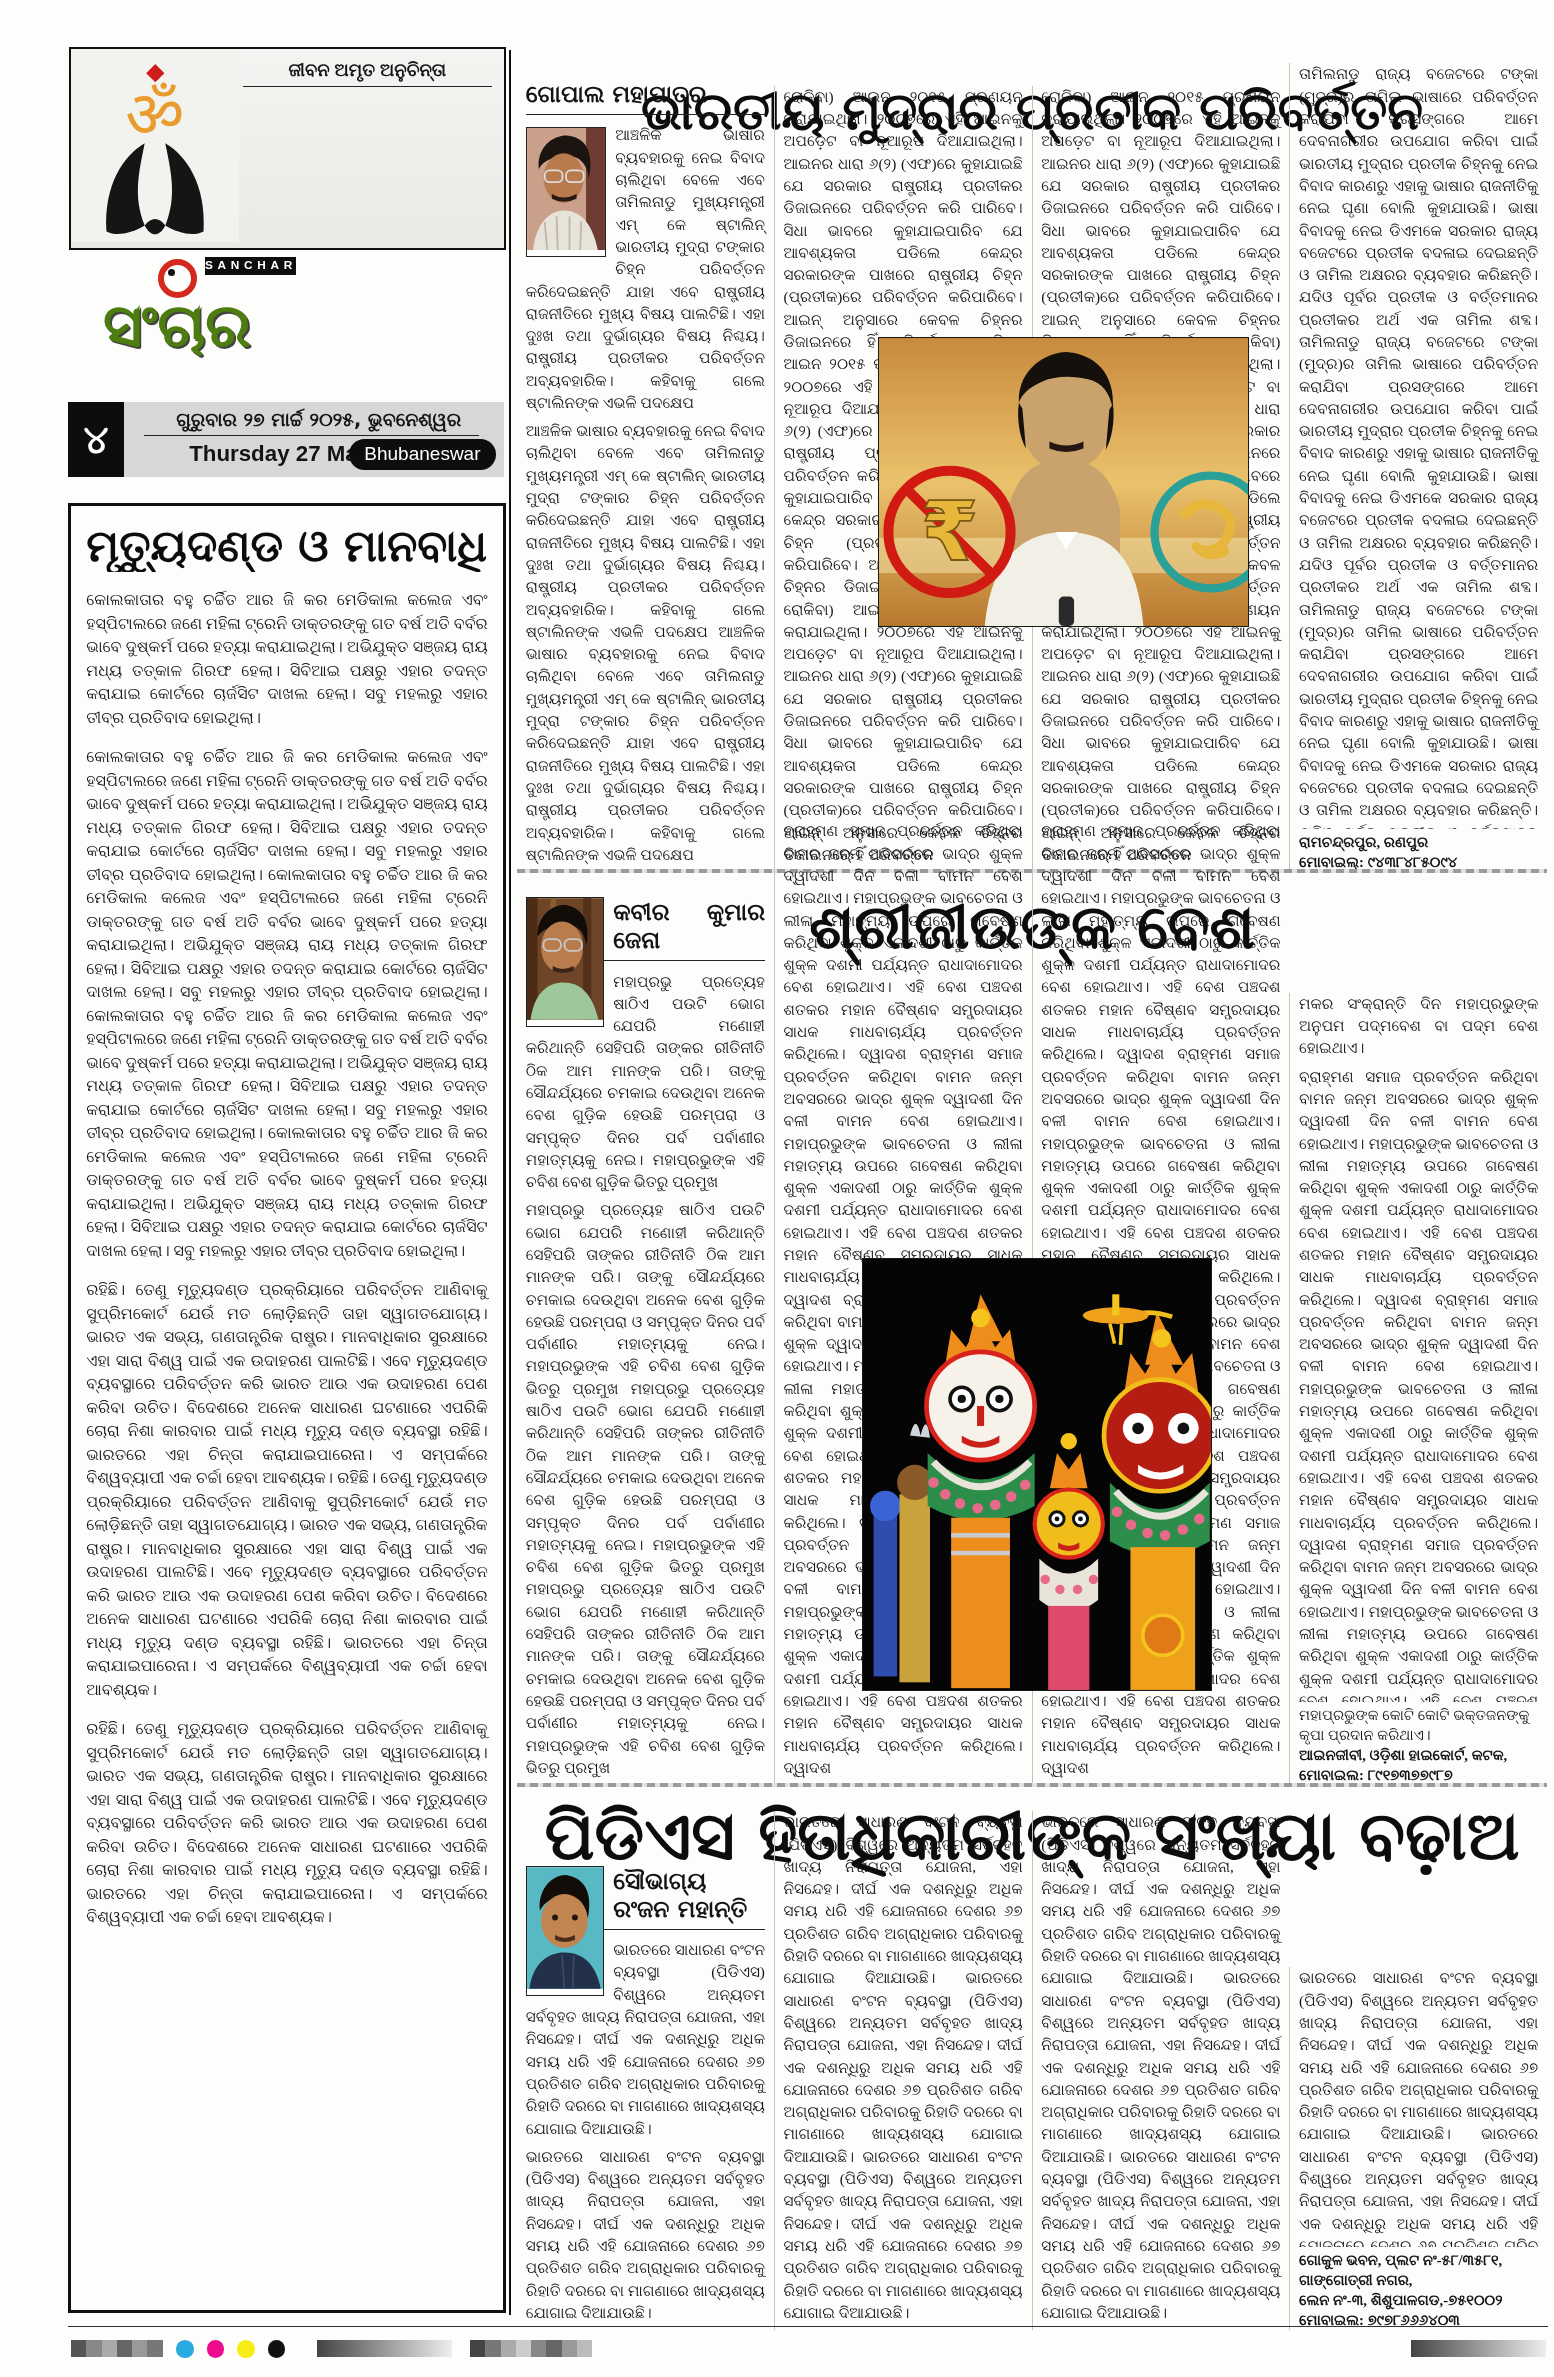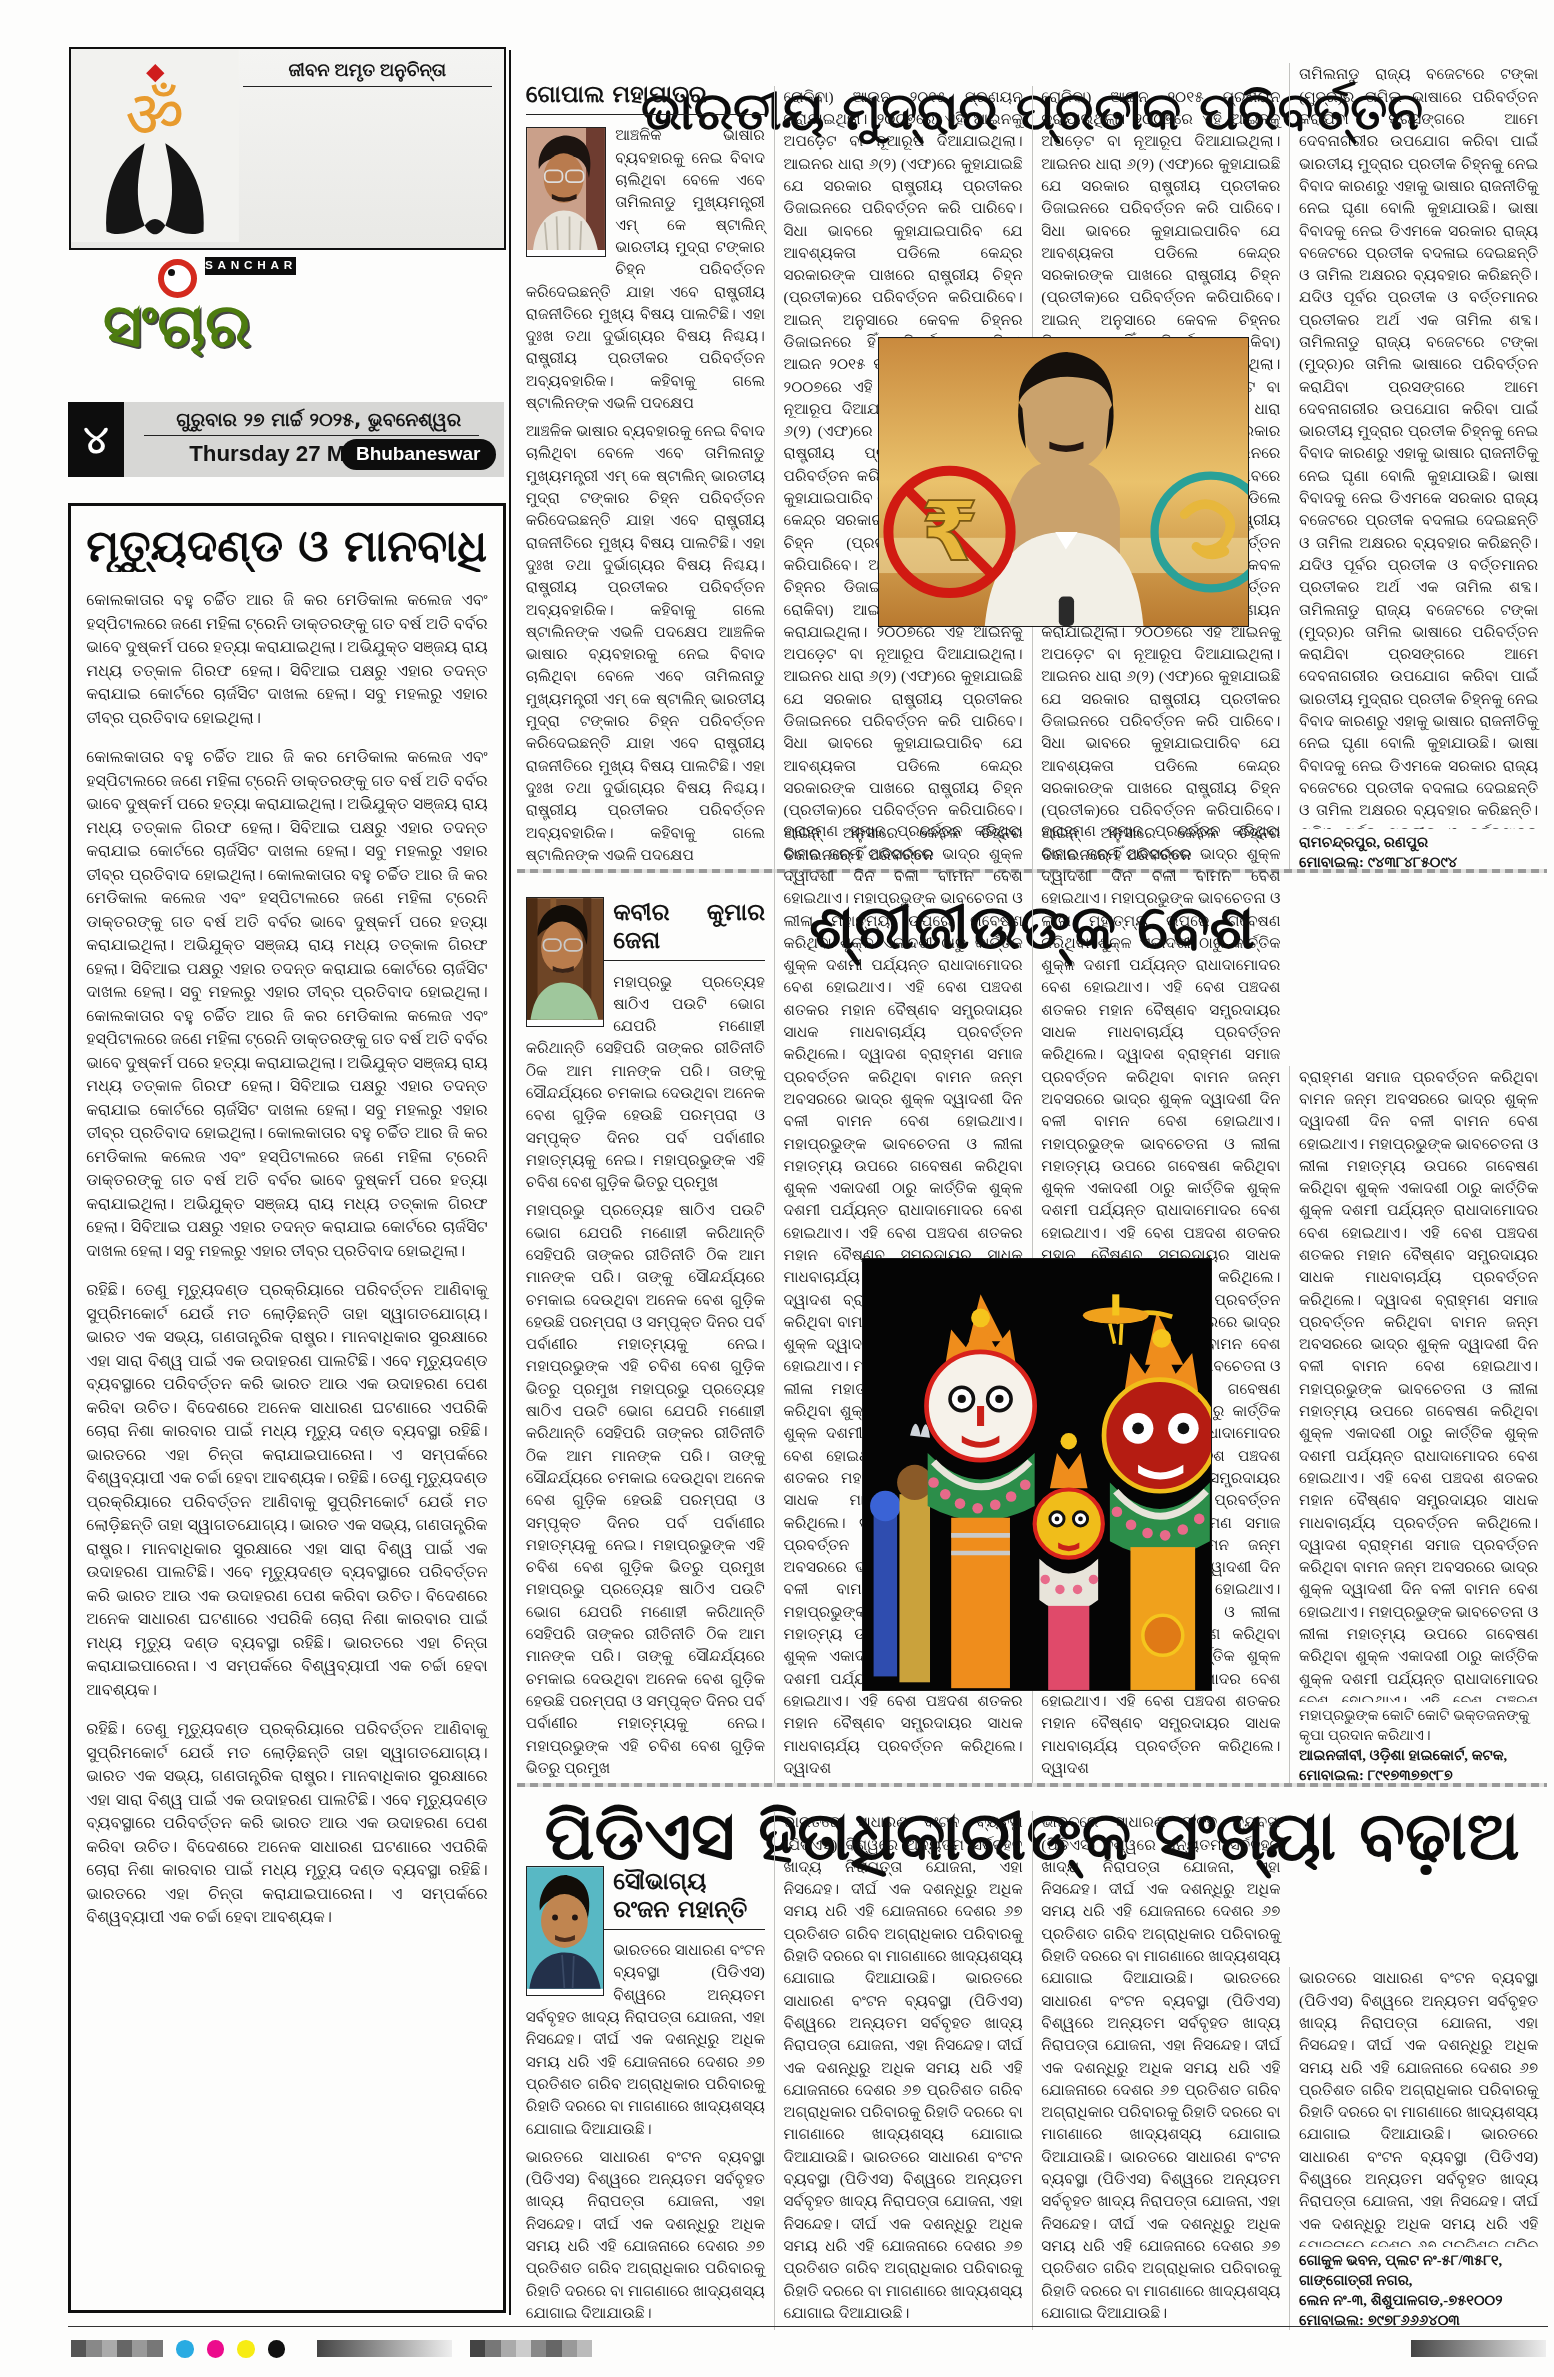--- a/index.html
+++ b/index.html
@@ -26,21 +26,21 @@
                 background:#111;border-radius:50%;}
   #date-bar{left:68px;top:402px;width:436px;height:75px;display:flex;}
   #page-number-box{width:56px;height:75px;background:#0d0d0d;color:#fff;flex:0 0 auto;
                    font-family:"DejaVu Sans",sans-serif;font-size:39px;font-weight:bold;
                    display:flex;align-items:center;justify-content:center;}
   #date-gray{flex:1;background:#d7d7d5;padding:5.9px 10.6px 4.7px 20px;position:relative;text-align:center;}
   #date-odia{font-family:"DejaVu Sans",sans-serif;font-weight:bold;font-size:19px;line-height:23.5px;}
   #date-rule{height:1.2px;background:#222;margin:3.5px 0 4.7px 0;width:96%;}
   #date-english{font-family:"Liberation Sans",sans-serif;font-weight:bold;font-size:22.3px;display:inline-block;}
   #city-badge{position:absolute;right:8.2px;bottom:7px;background:#0d0d0d;color:#fff;
-              font-family:"Liberation Sans",sans-serif;font-weight:bold;font-size:19px;
+              font-family:"Liberation Sans",sans-serif;font-weight:normal;font-size:19px;
               padding:4.7px 15.3px;border-radius:17.6px;}
   
   .vrule{width:1.8px;background:#111;}
   .gray-divider{height:3.5px;background:repeating-linear-gradient(90deg,#9a9a9a 0 8.2px,#e2e2e0 8.2px 13px);}
   .hairline{height:1.2px;background:#333;}
   
   .headline{font-family:"DejaVu Sans",sans-serif;font-weight:800;color:#0c0c0c;text-align:center;
             white-space:nowrap;overflow:hidden;}
   .author-name{font-family:"DejaVu Sans",sans-serif;font-weight:bold;font-size:23.5px;line-height:28px;}
   .author-rule{height:1.2px;background:#222;margin:5.9px 0 9.4px 0;}
@@ -196,20 +196,21 @@
       <p>ମହାପ୍ରଭୁ ପ୍ରତ୍ୟେହ ଷାଠିଏ ପଉଟି ଭୋଗ ଯେପରି ମଣୋହୀ କରିଥାନ୍ତି ସେହିପରି ତାଙ୍କର ରୀତିନୀତି ଠିକ ଆମ ମାନଙ୍କ ପରି। ତାଙ୍କୁ ସୌନ୍ଦର୍ଯ୍ୟରେ ଚମକାଇ ଦେଉଥିବା ଅନେକ ବେଶ ଗୁଡ଼ିକ ହେଉଛି ପରମ୍ପରା ଓ ସମ୍ପୃକ୍ତ ଦିନର ପର୍ବ ପର୍ବାଣୀର ମହାତ୍ମ୍ୟକୁ ନେଇ। ମହାପ୍ରଭୁଙ୍କ ଏହି ଚବିଶ ବେଶ ଗୁଡ଼ିକ ଭିତରୁ ପ୍ରମୁଖ</p>
       <p>ମହାପ୍ରଭୁ ପ୍ରତ୍ୟେହ ଷାଠିଏ ପଉଟି ଭୋଗ ଯେପରି ମଣୋହୀ କରିଥାନ୍ତି ସେହିପରି ତାଙ୍କର ରୀତିନୀତି ଠିକ ଆମ ମାନଙ୍କ ପରି। ତାଙ୍କୁ ସୌନ୍ଦର୍ଯ୍ୟରେ ଚମକାଇ ଦେଉଥିବା ଅନେକ ବେଶ ଗୁଡ଼ିକ ହେଉଛି ପରମ୍ପରା ଓ ସମ୍ପୃକ୍ତ ଦିନର ପର୍ବ ପର୍ବାଣୀର ମହାତ୍ମ୍ୟକୁ ନେଇ। ମହାପ୍ରଭୁଙ୍କ ଏହି ଚବିଶ ବେଶ ଗୁଡ଼ିକ ଭିତରୁ ପ୍ରମୁଖ ମହାପ୍ରଭୁ ପ୍ରତ୍ୟେହ ଷାଠିଏ ପଉଟି ଭୋଗ ଯେପରି ମଣୋହୀ କରିଥାନ୍ତି ସେହିପରି ତାଙ୍କର ରୀତିନୀତି ଠିକ ଆମ ମାନଙ୍କ ପରି। ତାଙ୍କୁ ସୌନ୍ଦର୍ଯ୍ୟରେ ଚମକାଇ ଦେଉଥିବା ଅନେକ ବେଶ ଗୁଡ଼ିକ ହେଉଛି ପରମ୍ପରା ଓ ସମ୍ପୃକ୍ତ ଦିନର ପର୍ବ ପର୍ବାଣୀର ମହାତ୍ମ୍ୟକୁ ନେଇ। ମହାପ୍ରଭୁଙ୍କ ଏହି ଚବିଶ ବେଶ ଗୁଡ଼ିକ ଭିତରୁ ପ୍ରମୁଖ ମହାପ୍ରଭୁ ପ୍ରତ୍ୟେହ ଷାଠିଏ ପଉଟି ଭୋଗ ଯେପରି ମଣୋହୀ କରିଥାନ୍ତି ସେହିପରି ତାଙ୍କର ରୀତିନୀତି ଠିକ ଆମ ମାନଙ୍କ ପରି। ତାଙ୍କୁ ସୌନ୍ଦର୍ଯ୍ୟରେ ଚମକାଇ ଦେଉଥିବା ଅନେକ ବେଶ ଗୁଡ଼ିକ ହେଉଛି ପରମ୍ପରା ଓ ସମ୍ପୃକ୍ତ ଦିନର ପର୍ବ ପର୍ବାଣୀର ମହାତ୍ମ୍ୟକୁ ନେଇ। ମହାପ୍ରଭୁଙ୍କ ଏହି ଚବିଶ ବେଶ ଗୁଡ଼ିକ ଭିତରୁ ପ୍ରମୁଖ</p>
     </div>
     <div class="col">
       <p>ବ୍ରାହ୍ମଣ ସମାଜ ପ୍ରବର୍ତ୍ତନ କରିଥିବା ବାମନ ଜନ୍ମ ଅବସରରେ ଭାଦ୍ର ଶୁକ୍ଳ ଦ୍ୱାଦଶୀ ଦିନ ବଳୀ ବାମନ ବେଶ ହୋଇଥାଏ। ମହାପ୍ରଭୁଙ୍କ ଭାବଚେତନା ଓ ଲୀଳା ମହାତ୍ମ୍ୟ ଉପରେ ଗବେଷଣ କରିଥିବା ଶୁକ୍ଳ ଏକାଦଶୀ ଠାରୁ କାର୍ତ୍ତିକ ଶୁକ୍ଳ ଦଶମୀ ପର୍ଯ୍ୟନ୍ତ ରାଧାଦାମୋଦର ବେଶ ହୋଇଥାଏ। ଏହି ବେଶ ପଞ୍ଚଦଶ ଶତକର ମହାନ ବୈଷ୍ଣବ ସମ୍ପ୍ରଦାୟର ସାଧକ ମାଧବାଚାର୍ଯ୍ୟ ପ୍ରବର୍ତ୍ତନ କରିଥିଲେ। ଦ୍ୱାଦଶ ବ୍ରାହ୍ମଣ ସମାଜ ପ୍ରବର୍ତ୍ତନ କରିଥିବା ବାମନ ଜନ୍ମ ଅବସରରେ ଭାଦ୍ର ଶୁକ୍ଳ ଦ୍ୱାଦଶୀ ଦିନ ବଳୀ ବାମନ ବେଶ ହୋଇଥାଏ। ମହାପ୍ରଭୁଙ୍କ ଭାବଚେତନା ଓ ଲୀଳା ମହାତ୍ମ୍ୟ ଉପରେ ଗବେଷଣ କରିଥିବା ଶୁକ୍ଳ ଏକାଦଶୀ ଠାରୁ କାର୍ତ୍ତିକ ଶୁକ୍ଳ ଦଶମୀ ପର୍ଯ୍ୟନ୍ତ ରାଧାଦାମୋଦର ବେଶ ହୋଇଥାଏ। ଏହି ବେଶ ପଞ୍ଚଦଶ ଶତକର ମହାନ ବୈଷ୍ଣବ ସମ୍ପ୍ରଦାୟର ସାଧକ ମାଧବାଚାର୍ଯ୍ୟ ପ୍ରବର୍ତ୍ତନ କରିଥିଲେ। ଦ୍ୱାଦଶ ବ୍ରାହ୍ମଣ ସମାଜ ପ୍ରବର୍ତ୍ତନ କରିଥିବା ବାମନ ଜନ୍ମ ଅବସରରେ ଭାଦ୍ର ଶୁକ୍ଳ ଦ୍ୱାଦଶୀ ଦିନ ବଳୀ ବାମନ ବେଶ ହୋଇଥାଏ। ମହାପ୍ରଭୁଙ୍କ ଭାବଚେତନା ଓ ଲୀଳା ମହାତ୍ମ୍ୟ ଉପରେ ଗବେଷଣ କରିଥିବା ଶୁକ୍ଳ ଏକାଦଶୀ ଠାରୁ କାର୍ତ୍ତିକ ଶୁକ୍ଳ ଦଶମୀ ପର୍ଯ୍ୟନ୍ତ ରାଧାଦାମୋଦର ବେଶ ହୋଇଥାଏ। ଏହି ବେଶ ପଞ୍ଚଦଶ ଶତକର ମହାନ ବୈଷ୍ଣବ ସମ୍ପ୍ରଦାୟର ସାଧକ ମାଧବାଚାର୍ଯ୍ୟ ପ୍ରବର୍ତ୍ତନ କରିଥିଲେ। ଦ୍ୱାଦଶ ବ୍ରାହ୍ମଣ ସମାଜ ପ୍ରବର୍ତ୍ତନ କରିଥିବା ବାମନ ଜନ୍ମ ଅବସରରେ ଭାଦ୍ର ଶୁକ୍ଳ ଦ୍ୱାଦଶୀ ଦିନ ବଳୀ ବାମନ ବେଶ ହୋଇଥାଏ। ମହାପ୍ରଭୁଙ୍କ ଭାବଚେତନା ଓ ଲୀଳା ମହାତ୍ମ୍ୟ ଉପରେ ଗବେଷଣ କରିଥିବା ଶୁକ୍ଳ ଏକାଦଶୀ ଠାରୁ କାର୍ତ୍ତିକ ଶୁକ୍ଳ ଦଶମୀ ପର୍ଯ୍ୟନ୍ତ ରାଧାଦାମୋଦର ବେଶ ହୋଇଥାଏ। ଏହି ବେଶ ପଞ୍ଚଦଶ ଶତକର ମହାନ ବୈଷ୍ଣବ ସମ୍ପ୍ରଦାୟର ସାଧକ ମାଧବାଚାର୍ଯ୍ୟ ପ୍ରବର୍ତ୍ତନ କରିଥିଲେ। ଦ୍ୱାଦଶ</p>
     </div>
     <div class="col">
       <p>ବ୍ରାହ୍ମଣ ସମାଜ ପ୍ରବର୍ତ୍ତନ କରିଥିବା ବାମନ ଜନ୍ମ ଅବସରରେ ଭାଦ୍ର ଶୁକ୍ଳ ଦ୍ୱାଦଶୀ ଦିନ ବଳୀ ବାମନ ବେଶ ହୋଇଥାଏ। ମହାପ୍ରଭୁଙ୍କ ଭାବଚେତନା ଓ ଲୀଳା ମହାତ୍ମ୍ୟ ଉପରେ ଗବେଷଣ କରିଥିବା ଶୁକ୍ଳ ଏକାଦଶୀ ଠାରୁ କାର୍ତ୍ତିକ ଶୁକ୍ଳ ଦଶମୀ ପର୍ଯ୍ୟନ୍ତ ରାଧାଦାମୋଦର ବେଶ ହୋଇଥାଏ। ଏହି ବେଶ ପଞ୍ଚଦଶ ଶତକର ମହାନ ବୈଷ୍ଣବ ସମ୍ପ୍ରଦାୟର ସାଧକ ମାଧବାଚାର୍ଯ୍ୟ ପ୍ରବର୍ତ୍ତନ କରିଥିଲେ। ଦ୍ୱାଦଶ ବ୍ରାହ୍ମଣ ସମାଜ ପ୍ରବର୍ତ୍ତନ କରିଥିବା ବାମନ ଜନ୍ମ ଅବସରରେ ଭାଦ୍ର ଶୁକ୍ଳ ଦ୍ୱାଦଶୀ ଦିନ ବଳୀ ବାମନ ବେଶ ହୋଇଥାଏ। ମହାପ୍ରଭୁଙ୍କ ଭାବଚେତନା ଓ ଲୀଳା ମହାତ୍ମ୍ୟ ଉପରେ ଗବେଷଣ କରିଥିବା ଶୁକ୍ଳ ଏକାଦଶୀ ଠାରୁ କାର୍ତ୍ତିକ ଶୁକ୍ଳ ଦଶମୀ ପର୍ଯ୍ୟନ୍ତ ରାଧାଦାମୋଦର ବେଶ ହୋଇଥାଏ। ଏହି ବେଶ ପଞ୍ଚଦଶ ଶତକର ମହାନ ବୈଷ୍ଣବ ସମ୍ପ୍ରଦାୟର ସାଧକ ମାଧବାଚାର୍ଯ୍ୟ ପ୍ରବର୍ତ୍ତନ କରିଥିଲେ। ଦ୍ୱାଦଶ ବ୍ରାହ୍ମଣ ସମାଜ ପ୍ରବର୍ତ୍ତନ କରିଥିବା ବାମନ ଜନ୍ମ ଅବସରରେ ଭାଦ୍ର ଶୁକ୍ଳ ଦ୍ୱାଦଶୀ ଦିନ ବଳୀ ବାମନ ବେଶ ହୋଇଥାଏ। ମହାପ୍ରଭୁଙ୍କ ଭାବଚେତନା ଓ ଲୀଳା ମହାତ୍ମ୍ୟ ଉପରେ ଗବେଷଣ କରିଥିବା ଶୁକ୍ଳ ଏକାଦଶୀ ଠାରୁ କାର୍ତ୍ତିକ ଶୁକ୍ଳ ଦଶମୀ ପର୍ଯ୍ୟନ୍ତ ରାଧାଦାମୋଦର ବେଶ ହୋଇଥାଏ। ଏହି ବେଶ ପଞ୍ଚଦଶ ଶତକର ମହାନ ବୈଷ୍ଣବ ସମ୍ପ୍ରଦାୟର ସାଧକ ମାଧବାଚାର୍ଯ୍ୟ ପ୍ରବର୍ତ୍ତନ କରିଥିଲେ। ଦ୍ୱାଦଶ ବ୍ରାହ୍ମଣ ସମାଜ ପ୍ରବର୍ତ୍ତନ କରିଥିବା ବାମନ ଜନ୍ମ ଅବସରରେ ଭାଦ୍ର ଶୁକ୍ଳ ଦ୍ୱାଦଶୀ ଦିନ ବଳୀ ବାମନ ବେଶ ହୋଇଥାଏ। ମହାପ୍ରଭୁଙ୍କ ଭାବଚେତନା ଓ ଲୀଳା ମହାତ୍ମ୍ୟ ଉପରେ ଗବେଷଣ କରିଥିବା ଶୁକ୍ଳ ଏକାଦଶୀ ଠାରୁ କାର୍ତ୍ତିକ ଶୁକ୍ଳ ଦଶମୀ ପର୍ଯ୍ୟନ୍ତ ରାଧାଦାମୋଦର ବେଶ ହୋଇଥାଏ। ଏହି ବେଶ ପଞ୍ଚଦଶ ଶତକର ମହାନ ବୈଷ୍ଣବ ସମ୍ପ୍ରଦାୟର ସାଧକ ମାଧବାଚାର୍ଯ୍ୟ ପ୍ରବର୍ତ୍ତନ କରିଥିଲେ। ଦ୍ୱାଦଶ</p>
     </div>
     <div class="col">
+      <p>ମକର ସଂକ୍ରାନ୍ତି ଦିନ ମହାପ୍ରଭୁଙ୍କ ଅନୁପମ ପଦ୍ମବେଶ ବା ପଦ୍ମ ବେଶ ହୋଇଥାଏ।</p>
       <p>ବ୍ରାହ୍ମଣ ସମାଜ ପ୍ରବର୍ତ୍ତନ କରିଥିବା ବାମନ ଜନ୍ମ ଅବସରରେ ଭାଦ୍ର ଶୁକ୍ଳ ଦ୍ୱାଦଶୀ ଦିନ ବଳୀ ବାମନ ବେଶ ହୋଇଥାଏ। ମହାପ୍ରଭୁଙ୍କ ଭାବଚେତନା ଓ ଲୀଳା ମହାତ୍ମ୍ୟ ଉପରେ ଗବେଷଣ କରିଥିବା ଶୁକ୍ଳ ଏକାଦଶୀ ଠାରୁ କାର୍ତ୍ତିକ ଶୁକ୍ଳ ଦଶମୀ ପର୍ଯ୍ୟନ୍ତ ରାଧାଦାମୋଦର ବେଶ ହୋଇଥାଏ। ଏହି ବେଶ ପଞ୍ଚଦଶ ଶତକର ମହାନ ବୈଷ୍ଣବ ସମ୍ପ୍ରଦାୟର ସାଧକ ମାଧବାଚାର୍ଯ୍ୟ ପ୍ରବର୍ତ୍ତନ କରିଥିଲେ। ଦ୍ୱାଦଶ ବ୍ରାହ୍ମଣ ସମାଜ ପ୍ରବର୍ତ୍ତନ କରିଥିବା ବାମନ ଜନ୍ମ ଅବସରରେ ଭାଦ୍ର ଶୁକ୍ଳ ଦ୍ୱାଦଶୀ ଦିନ ବଳୀ ବାମନ ବେଶ ହୋଇଥାଏ। ମହାପ୍ରଭୁଙ୍କ ଭାବଚେତନା ଓ ଲୀଳା ମହାତ୍ମ୍ୟ ଉପରେ ଗବେଷଣ କରିଥିବା ଶୁକ୍ଳ ଏକାଦଶୀ ଠାରୁ କାର୍ତ୍ତିକ ଶୁକ୍ଳ ଦଶମୀ ପର୍ଯ୍ୟନ୍ତ ରାଧାଦାମୋଦର ବେଶ ହୋଇଥାଏ। ଏହି ବେଶ ପଞ୍ଚଦଶ ଶତକର ମହାନ ବୈଷ୍ଣବ ସମ୍ପ୍ରଦାୟର ସାଧକ ମାଧବାଚାର୍ଯ୍ୟ ପ୍ରବର୍ତ୍ତନ କରିଥିଲେ। ଦ୍ୱାଦଶ ବ୍ରାହ୍ମଣ ସମାଜ ପ୍ରବର୍ତ୍ତନ କରିଥିବା ବାମନ ଜନ୍ମ ଅବସରରେ ଭାଦ୍ର ଶୁକ୍ଳ ଦ୍ୱାଦଶୀ ଦିନ ବଳୀ ବାମନ ବେଶ ହୋଇଥାଏ। ମହାପ୍ରଭୁଙ୍କ ଭାବଚେତନା ଓ ଲୀଳା ମହାତ୍ମ୍ୟ ଉପରେ ଗବେଷଣ କରିଥିବା ଶୁକ୍ଳ ଏକାଦଶୀ ଠାରୁ କାର୍ତ୍ତିକ ଶୁକ୍ଳ ଦଶମୀ ପର୍ଯ୍ୟନ୍ତ ରାଧାଦାମୋଦର ବେଶ ହୋଇଥାଏ। ଏହି ବେଶ ପଞ୍ଚଦଶ ଶତକର ମହାନ ବୈଷ୍ଣବ ସମ୍ପ୍ରଦାୟର ସାଧକ ମାଧବାଚାର୍ଯ୍ୟ ପ୍ରବର୍ତ୍ତନ କରିଥିଲେ। ଦ୍ୱାଦଶ</p>
       <div class="signoff">
         <div style="font-weight:normal;">ମହାପ୍ରଭୁଙ୍କ କୋଟି କୋଟି ଭକ୍ତଜନଙ୍କୁ କୃପା ପ୍ରଦାନ କରିଥାଏ।</div>
         <div>ଆଇନଜୀବୀ, ଓଡ଼ିଶା ହାଇକୋର୍ଟ, କଟକ,</div>
         <div>ମୋବାଇଲ: ୮୯୧୭୩୭୭୯୮୭</div>
       </div>
     </div>
   </div>
 
   <div class="abs photo-frame" style="left:862px;top:1258px;width:348px;height:431px;z-index:5;">

